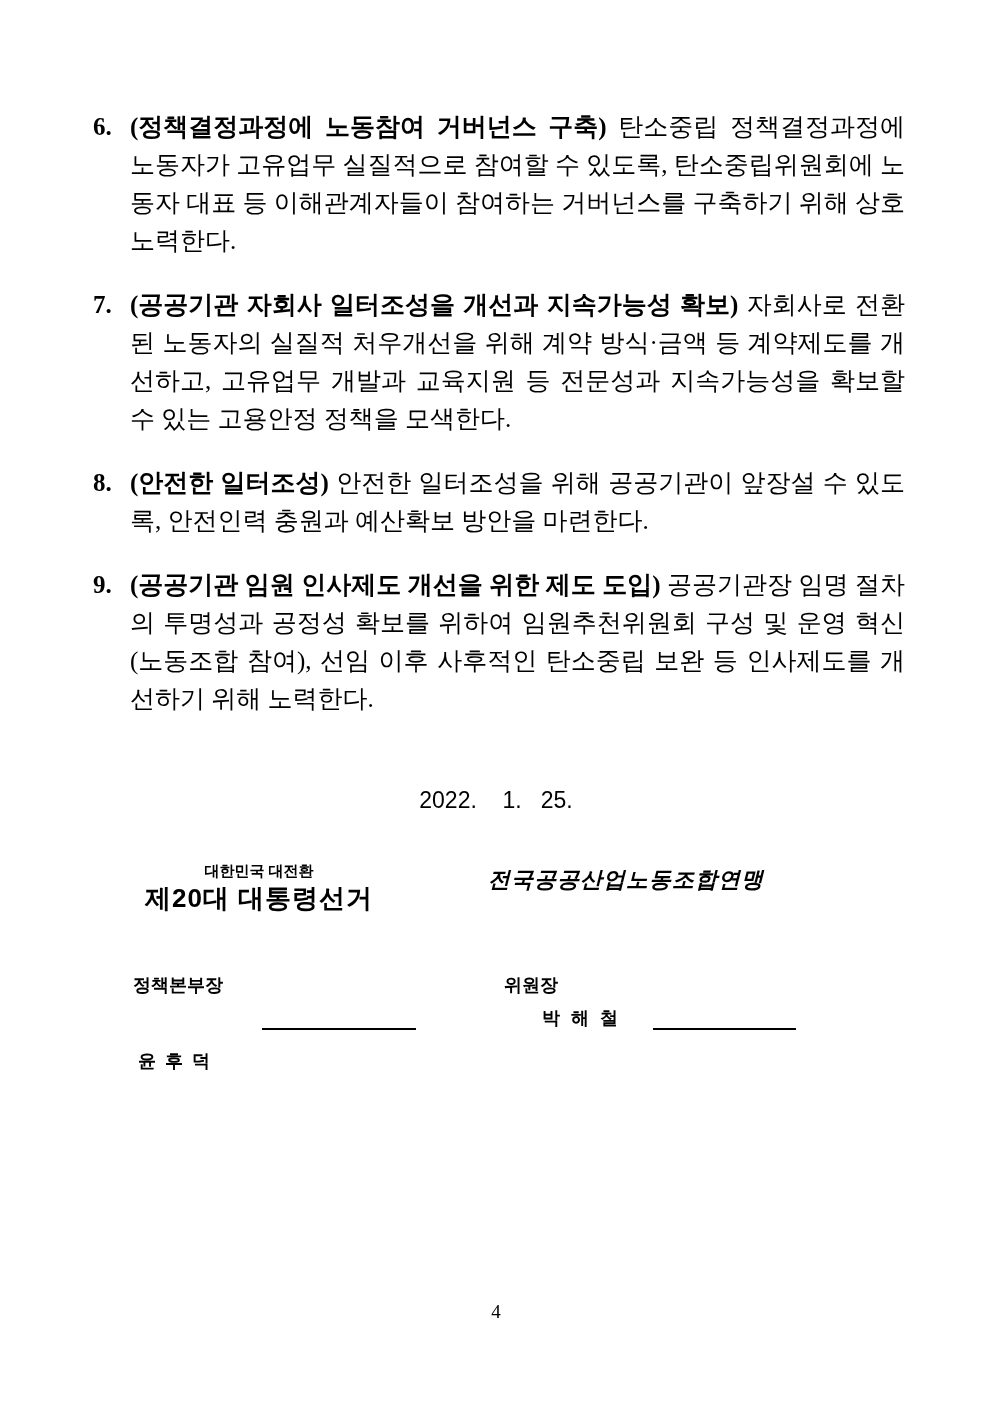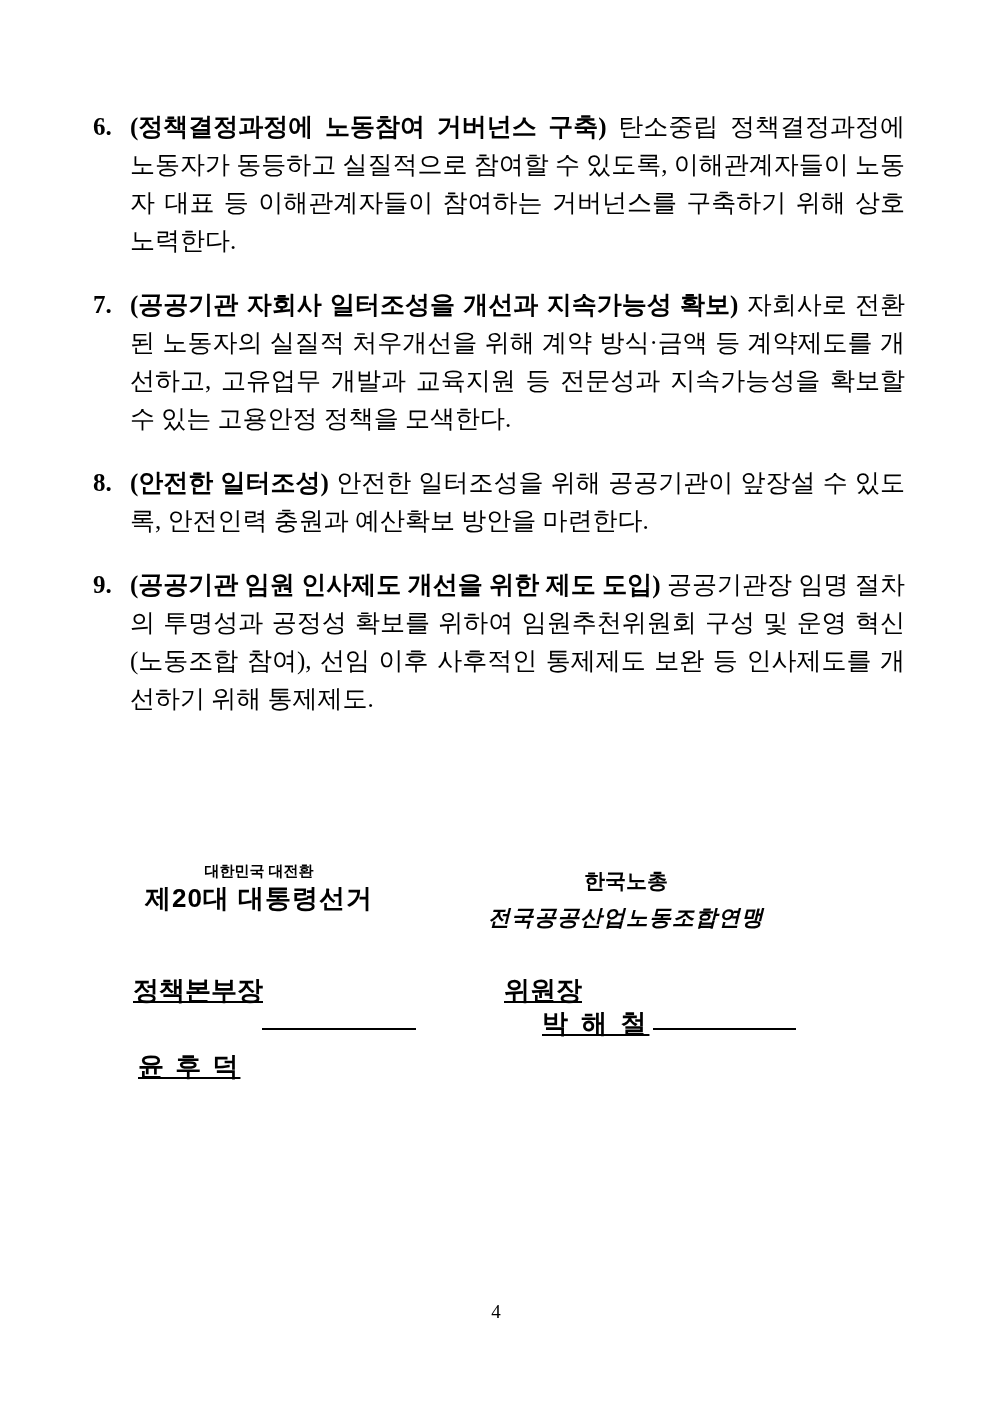--- a/index.html
+++ b/index.html
@@ -59,23 +59,22 @@
   .org-left .org-small{font-size:15px;line-height:25px;}
   .org-left .org-big{font-size:26px;line-height:31px;letter-spacing:1px;}
   .org-right{top:862px;left:460px;width:332px;}
   .org-right .org-l1{font-size:21px;line-height:38px;}
   .org-right .org-l2{font-size:22px;line-height:36px;letter-spacing:1px;font-style:italic;}
   
   .sig-role,.sig-name{
     position:absolute;
     font-family:"Liberation Sans", sans-serif;
     font-weight:bold;
-    font-size:26px;
+    font-size:18px;
     white-space:pre;
-    text-decoration:underline;
   }
   .role-left{top:973px;left:133px;}
   .role-right{top:973px;left:504px;}
   .name-left{top:1006px;left:138px;letter-spacing:2px;margin-top:43px;}
   .name-right{top:1006px;left:502px;letter-spacing:3px;margin-left:40px;}
   .sig-line{
     position:absolute;
     height:0;
     border-bottom:2px solid #000;
   }
@@ -96,21 +95,21 @@
 <body>
 
 <div class="page">
 
   <div class="content">
 
     <div class="item">
       <span class="item-number">6.</span>
       <p class="item-paragraph">
         <span class="item-heading">(정책결정과정에 노동참여 거버넌스 구축)</span>
-        <span>탄소중립 정책결정과정에 노동자가 동등하고 실질적으로 참여할 수 있도록, 이해관계자들이 노동자 대표 등 이해관계자들이 참여하는 거버넌스를 구축하기 위해 상호 노력한다.</span>
+        <span>탄소중립 정책결정과정에 노동자가 고유업무 실질적으로 참여할 수 있도록, 탄소중립위원회에 노동자 대표 등 이해관계자들이 참여하는 거버넌스를 구축하기 위해 상호 노력한다.</span>
       </p>
     </div>
 
     <div class="item">
       <span class="item-number">7.</span>
       <p class="item-paragraph">
         <span class="item-heading">(공공기관 자회사 일터조성을 개선과 지속가능성 확보)</span>
         <span>자회사로 전환된 노동자의 실질적 처우개선을 위해 계약 방식·금액 등 계약제도를 개선하고, 고유업무 개발과 교육지원 등 전문성과 지속가능성을 확보할 수 있는 고용안정 정책을 모색한다.</span>
       </p>
     </div>
@@ -120,34 +119,34 @@
       <p class="item-paragraph">
         <span class="item-heading">(안전한 일터조성)</span>
         <span>안전한 일터조성을 위해 공공기관이 앞장설 수 있도록, 안전인력 충원과 예산확보 방안을 마련한다.</span>
       </p>
     </div>
 
     <div class="item">
       <span class="item-number">9.</span>
       <p class="item-paragraph">
         <span class="item-heading">(공공기관 임원 인사제도 개선을 위한 제도 도입)</span>
-        <span>공공기관장 임명 절차의 투명성과 공정성 확보를 위하여 임원추천위원회 구성 및 운영 혁신(노동조합 참여), 선임 이후 사후적인 통제제도 보완 등 인사제도를 개선하기 위해 통제제도.</span>
+        <span>공공기관장 임명 절차의 투명성과 공정성 확보를 위하여 임원추천위원회 구성 및 운영 혁신(노동조합 참여), 선임 이후 사후적인 탄소중립 보완 등 인사제도를 개선하기 위해 노력한다.</span>
       </p>
     </div>
 
   </div>
 
+  <div class="date-line">2022.    1.   25.</div>
 
   <div class="org-block org-left">
     <div class="org-small">대한민국 대전환</div>
     <div class="org-big">제20대 대통령선거</div>
   </div>
 
   <div class="org-block org-right">
-    <div class="org-l1">한국노총</div>
     <div class="org-l2">전국공공산업노동조합연맹</div>
   </div>
 
   <div class="sig-role role-left">정책본부장</div>
   <div class="sig-role role-right">위원장</div>
 
   <div class="sig-name name-left">윤 후 덕</div>
   <div class="sig-name name-right">박 해 철</div>
 
   <div class="sig-line sig-line-left"></div>

